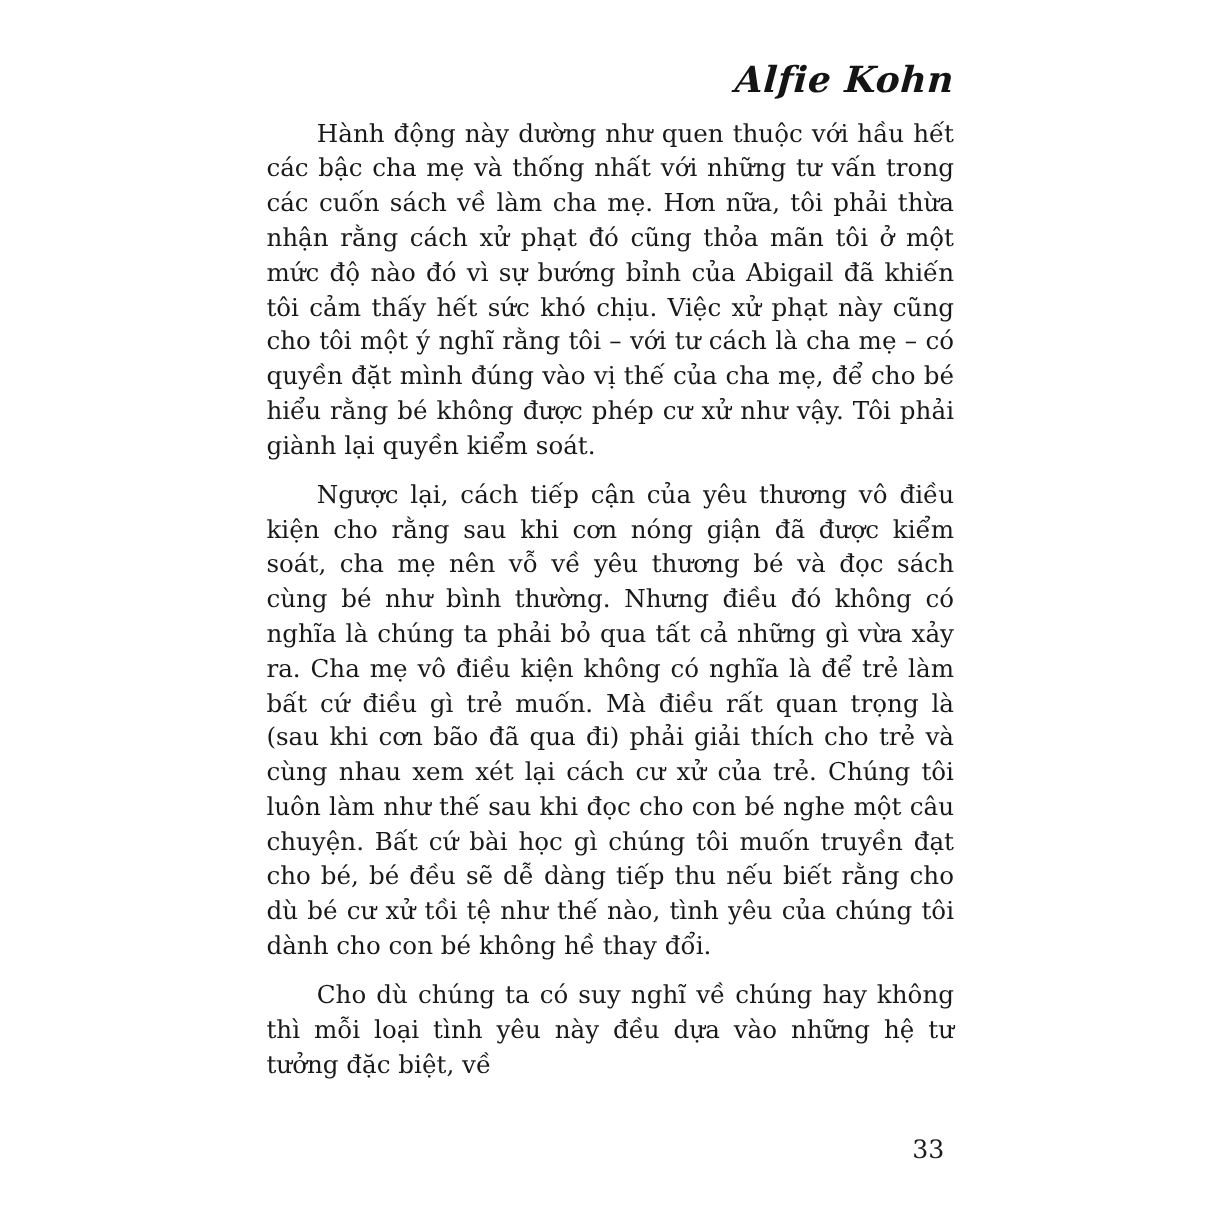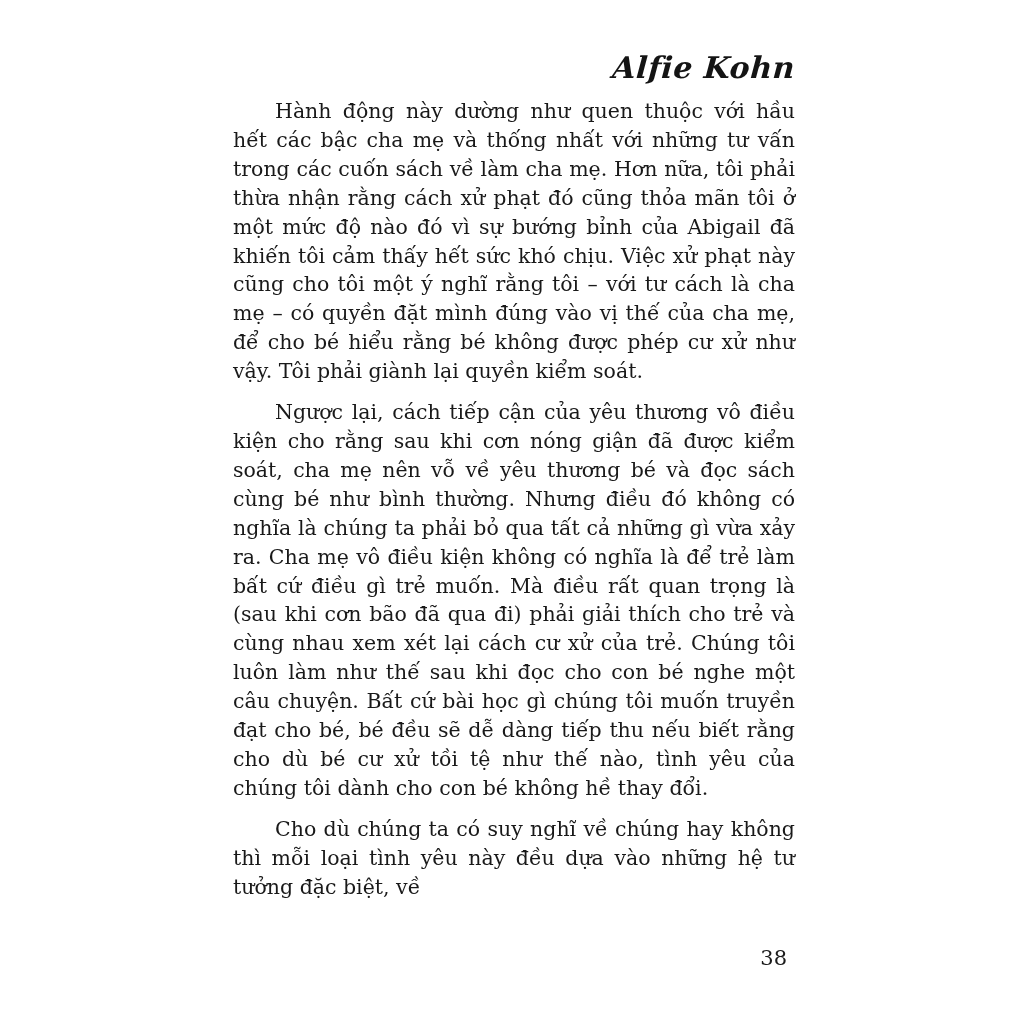--- a/index.html
+++ b/index.html
@@ -40,21 +40,20 @@
     line-height: 28.9px;
     text-align: justify;
     color: #191919;
     text-rendering: optimizeLegibility;
   }
   .body-column p {
     margin-bottom: 12px;
   }
   .body-column p.indent {
     text-indent: 42px;
-    margin-left: 11px;
   }
   .page-number {
     position: absolute;
     top: 946px;
     left: 222px;
     width: 573px;
     text-align: right;
     font-size: 21px;
     color: #1b1b1b;
     padding-right: 8px;
@@ -66,15 +65,15 @@
 <div class="page">
 
   <div class="running-header">Alfie Kohn</div>
 
   <div class="body-column">
     <p class="indent">Hành động này dường như quen thuộc với hầu hết các bậc cha mẹ và thống nhất với những tư vấn trong các cuốn sách về làm cha mẹ. Hơn nữa, tôi phải thừa nhận rằng cách xử phạt đó cũng thỏa mãn tôi ở một mức độ nào đó vì sự bướng bỉnh của Abigail đã khiến tôi cảm thấy hết sức khó chịu. Việc xử phạt này cũng cho tôi một ý nghĩ rằng tôi – với tư cách là cha mẹ – có quyền đặt mình đúng vào vị thế của cha mẹ, để cho bé hiểu rằng bé không được phép cư xử như vậy. Tôi phải giành lại quyền kiểm soát.</p>
     <p class="indent">Ngược lại, cách tiếp cận của yêu thương vô điều kiện cho rằng sau khi cơn nóng giận đã được kiểm soát, cha mẹ nên vỗ về yêu thương bé và đọc sách cùng bé như bình thường. Nhưng điều đó không có nghĩa là chúng ta phải bỏ qua tất cả những gì vừa xảy ra. Cha mẹ vô điều kiện không có nghĩa là để trẻ làm bất cứ điều gì trẻ muốn. Mà điều rất quan trọng là (sau khi cơn bão đã qua đi) phải giải thích cho trẻ và cùng nhau xem xét lại cách cư xử của trẻ. Chúng tôi luôn làm như thế sau khi đọc cho con bé nghe một câu chuyện. Bất cứ bài học gì chúng tôi muốn truyền đạt cho bé, bé đều sẽ dễ dàng tiếp thu nếu biết rằng cho dù bé cư xử tồi tệ như thế nào, tình yêu của chúng tôi dành cho con bé không hề thay đổi.</p>
     <p class="indent">Cho dù chúng ta có suy nghĩ về chúng hay không thì mỗi loại tình yêu này đều dựa vào những hệ tư tưởng đặc biệt, về</p>
   </div>
 
-  <div class="page-number">38</div>
+  <div class="page-number">33</div>
 
 </div>
 
 </body></html>

